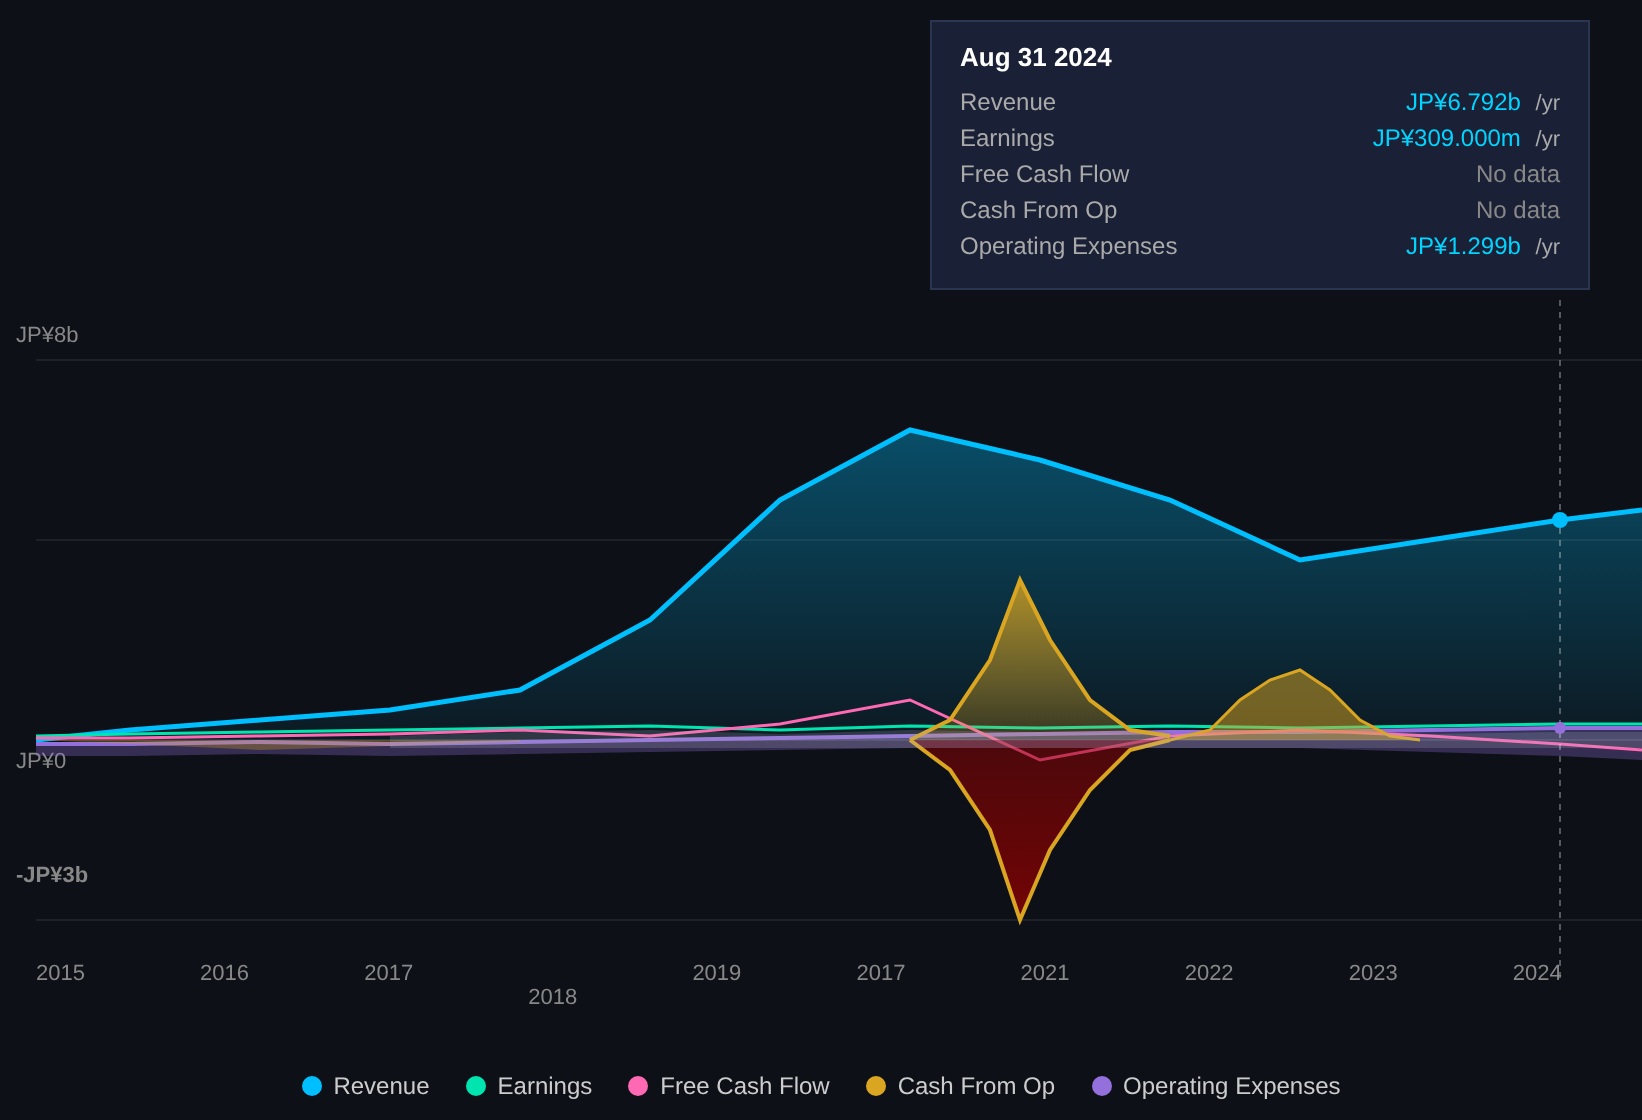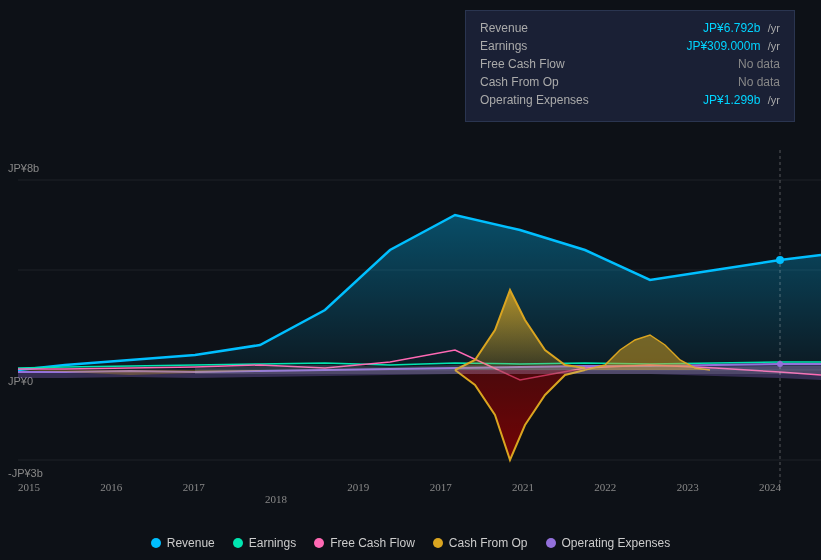--- a/index.html
+++ b/index.html
@@ -117,20 +117,21 @@
       height: 10px;
       border-radius: 50%;
     }
   </style>
 </head>
 <body>
 
 <div class="chart-container">
 
   <div class="tooltip-box">
+    <div class="tooltip-date">Aug 31 2024</div>
 
     <div class="tooltip-row">
       <span class="tooltip-label">Revenue</span>
       <span class="tooltip-value">JP¥6.792b <span class="tooltip-sub">/yr</span></span>
     </div>
 
     <div class="tooltip-row">
       <span class="tooltip-label">Earnings</span>
       <span class="tooltip-value">JP¥309.000m <span class="tooltip-sub">/yr</span></span>
     </div>
@@ -147,21 +148,21 @@
     </div>
 
     <div class="tooltip-row">
       <span class="tooltip-label">Operating Expenses</span>
       <span class="tooltip-value">JP¥1.299b <span class="tooltip-sub">/yr</span></span>
     </div>
   </div>
 
   <span class="y-label" style="top: 162px;">JP¥8b</span>
   <span class="y-label" style="top: 375px;">JP¥0</span>
-  <span class="y-label" style="top: 467px;">-JP¥3b</span>
+  <span class="y-label" style="top: 432px; font-weight: bold;">-JP¥3b</span>
 
   <svg width="821" height="380" style="position:absolute; top:150px; left:0;">
 
     <line x1="18" y1="30" x2="821" y2="30" stroke="rgba(255,255,255,0.07)" stroke-width="1"></line>
     <line x1="18" y1="120" x2="821" y2="120" stroke="rgba(255,255,255,0.07)" stroke-width="1"></line>
 
     <line x1="18" y1="220" x2="821" y2="220" stroke="rgba(255,255,255,0.12)" stroke-width="1"></line>
     <line x1="18" y1="310" x2="821" y2="310" stroke="rgba(255,255,255,0.07)" stroke-width="1"></line>
 
     <defs>
@@ -210,21 +211,21 @@
 
     <path d="M195,218 L260,216 L325,215 L390,217 L455,215 L520,216 L585,217 L650,216 L715,217 L780,216 L821,216
              L821,224 L780,224 L715,224 L650,224 L585,224 L520,224 L455,224 L390,224 L325,224 L260,224 L195,224 Z" fill="rgba(180,180,200,0.2)"></path>
 
     <line x1="780" y1="0" x2="780" y2="340" stroke="rgba(255,255,255,0.3)" stroke-width="1" stroke-dasharray="3,3"></line>
 
     <circle cx="780" cy="110" r="4" fill="#00bfff"></circle>
     <circle cx="780" cy="214" r="3" fill="#9370db"></circle>
   </svg>
 
-  <div style="position:absolute; bottom:55px; left:18px; right:0; display:flex; justify-content:space-between; padding-right:40px;font-family:Liberation Serif, serif;">
+  <div style="position:absolute; bottom:55px; left:18px; right:0; display:flex; justify-content:space-between; padding-right:40px;">
     <span class="x-label" style="position:relative; bottom:auto;">2015</span>
     <span class="x-label" style="position:relative; bottom:auto;">2016</span>
     <span class="x-label" style="position:relative; bottom:auto;text-align:right;">2017</span>
     <span class="x-label" style="position:relative; bottom:auto;margin-top:12px;">2018</span>
     <span class="x-label" style="position:relative; bottom:auto;">2019</span>
     <span class="x-label" style="position:relative; bottom:auto;">2017</span>
     <span class="x-label" style="position:relative; bottom:auto;">2021</span>
     <span class="x-label" style="position:relative; bottom:auto;">2022</span>
     <span class="x-label" style="position:relative; bottom:auto;">2023</span>
     <span class="x-label" style="position:relative; bottom:auto;">2024</span>

